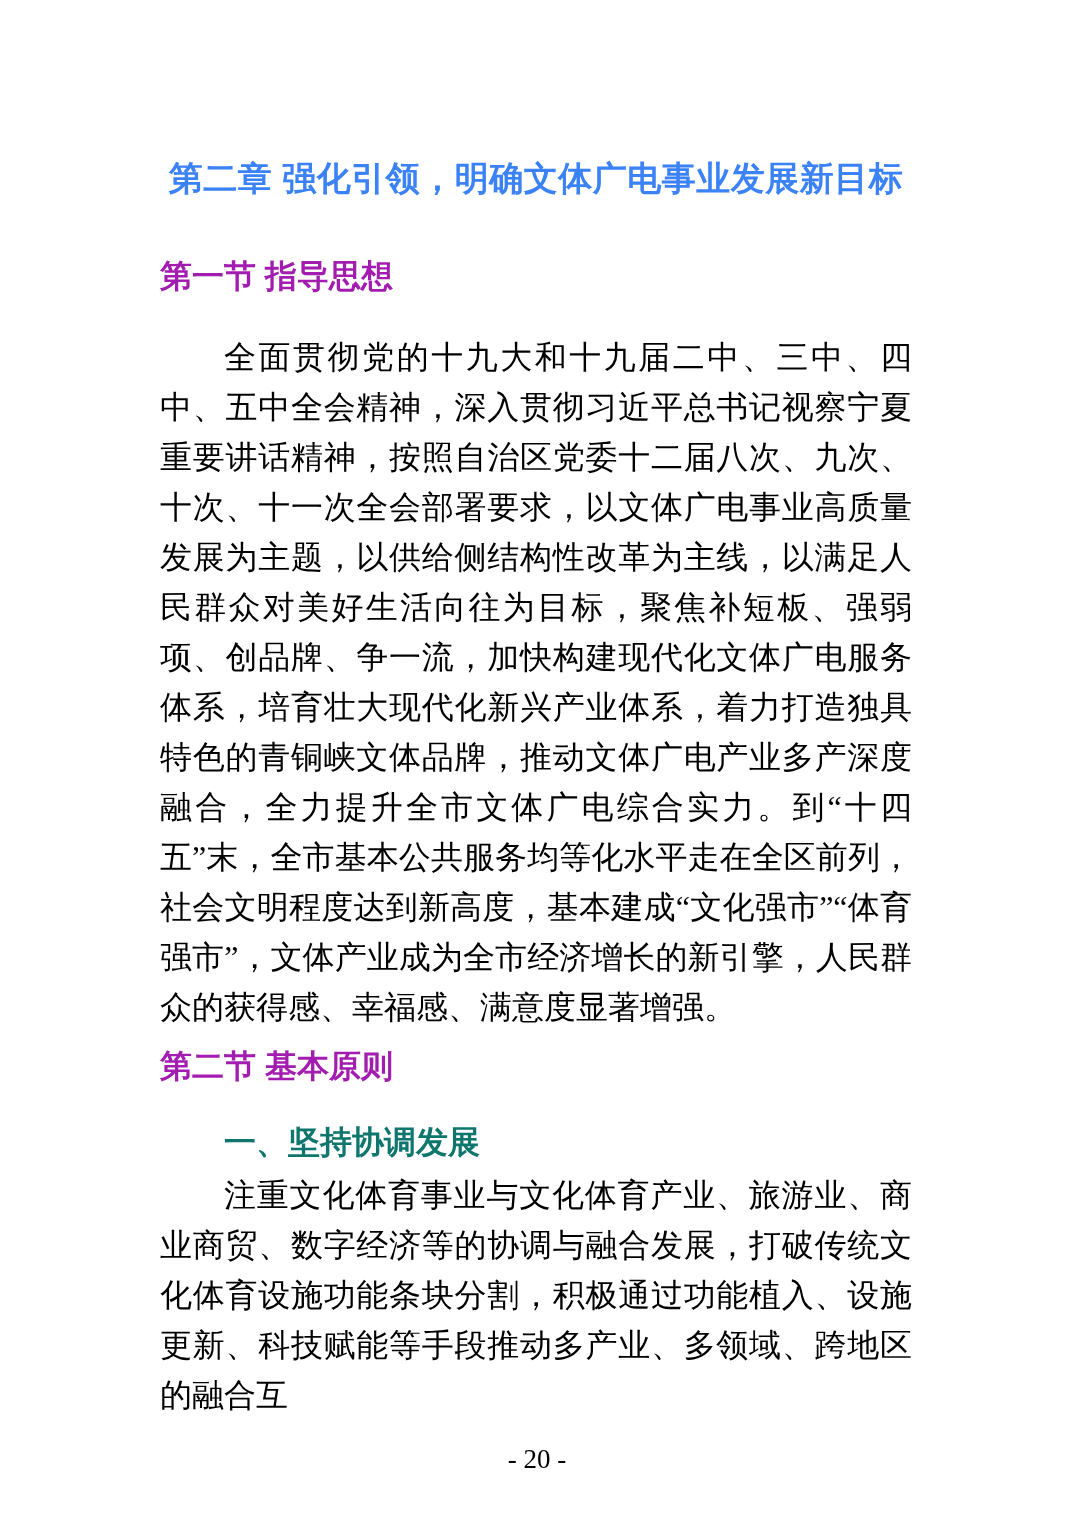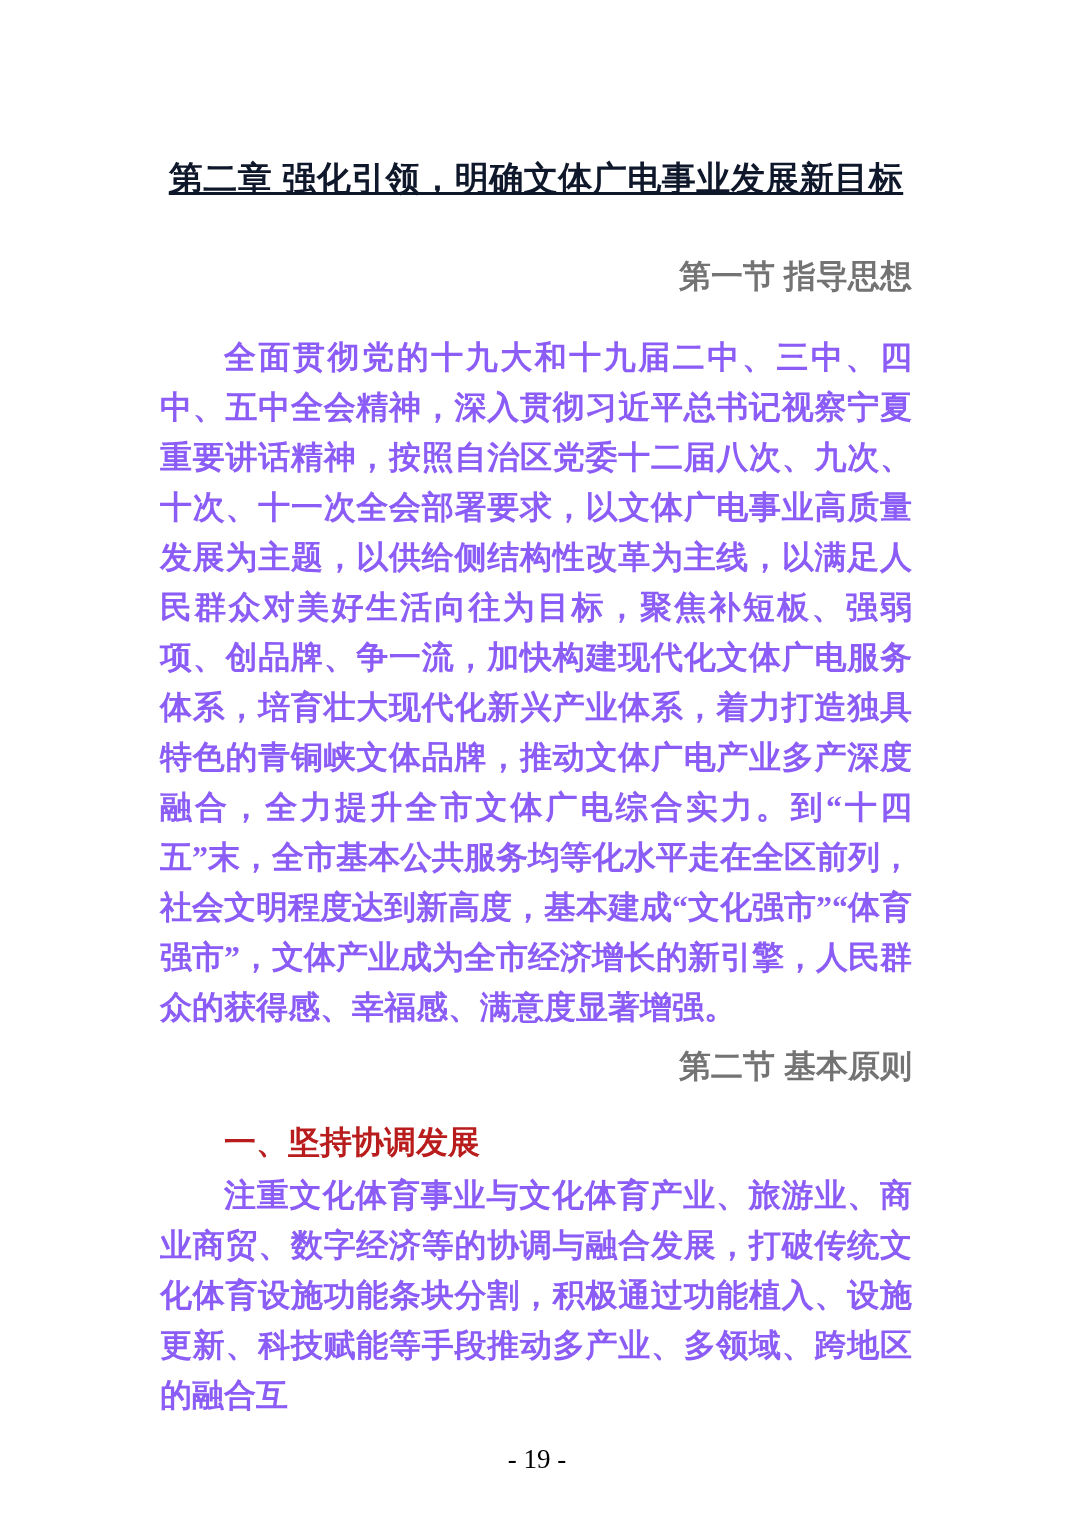--- a/index.html
+++ b/index.html
@@ -17,57 +17,55 @@
     padding: 156px 162px 0 160px; 
   }
   .chapter-title {
     margin: 0;
     font-family: "Liberation Sans", sans-serif;
     font-weight: 700;
     font-size: 34px;
     line-height: 44px;
     text-align: center;
     letter-spacing: 0.5px;
-    color: #0f172a;
-    text-decoration: underline;
+    color: #3b82f6;
   }
   .section-heading {
     margin: 56px 0 0 0;
     font-family: "Liberation Sans", sans-serif;
     font-weight: 600;
     font-size: 32px;
     line-height: 40px;
-    text-align: right;
-    color: #737373;
+    text-align: left;
+    color: #a21caf;
   }
   .section-heading.second {
     margin-top: 14px;
   }
   .body-para {
     margin: 36px 0 0 0;
     font-family: "Liberation Serif", serif;
     font-size: 32px;
     line-height: 50px;
     text-align: justify;
     text-indent: 2em;
-    color: #8b5cf6;
-    font-weight: bold;
+    color: #000000;
   }
   .body-para.tight {
     margin-top: 8px;
   }
   .subsection-heading {
     margin: 36px 0 0 0;
     font-family: Liberation Sans, sans-serif;
     font-weight: 600;
     font-size: 32px;
     line-height: 40px;
     text-indent: 2em;
     text-align: left;
-    color: #b91c1c;
+    color: #0f766e;
   }
   .page-number {
     position: absolute;
     left: 0;
     right: 0;
     bottom: 46px;
     text-align: center;
     font-family: "Liberation Serif", serif;
     font-size: 27px;
     line-height: 30px;
@@ -87,14 +85,14 @@
     <p class="body-para">全面贯彻党的十九大和十九届二中、三中、四中、五中全会精神，深入贯彻习近平总书记视察宁夏重要讲话精神，按照自治区党委十二届八次、九次、十次、十一次全会部署要求，以文体广电事业高质量发展为主题，以供给侧结构性改革为主线，以满足人民群众对美好生活向往为目标，聚焦补短板、强弱项、创品牌、争一流，加快构建现代化文体广电服务体系，培育壮大现代化新兴产业体系，着力打造独具特色的青铜峡文体品牌，推动文体广电产业多产深度融合，全力提升全市文体广电综合实力。到“十四五”末，全市基本公共服务均等化水平走在全区前列，社会文明程度达到新高度，基本建成“文化强市”“体育强市”，文体产业成为全市经济增长的新引擎，人民群众的获得感、幸福感、满意度显著增强。</p>
 
     <h2 class="section-heading second">第二节 基本原则</h2>
 
     <h3 class="subsection-heading">一、坚持协调发展</h3>
 
     <p class="body-para tight">注重文化体育事业与文化体育产业、旅游业、商业商贸、数字经济等的协调与融合发展，打破传统文化体育设施功能条块分割，积极通过功能植入、设施更新、科技赋能等手段推动多产业、多领域、跨地区的融合互</p>
 
   </div>
 
-  <div class="page-number">- 19 -</div>
+  <div class="page-number">- 20 -</div>
 </div>
 
 </body></html>

